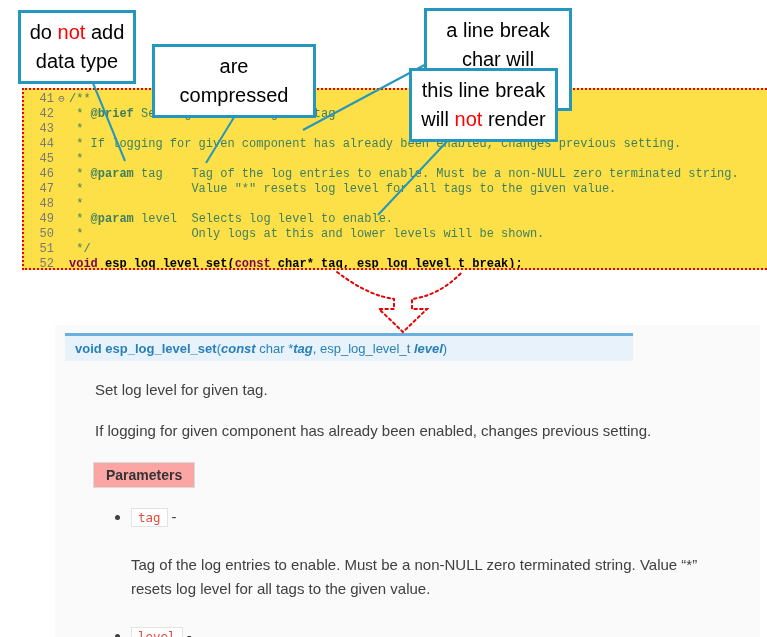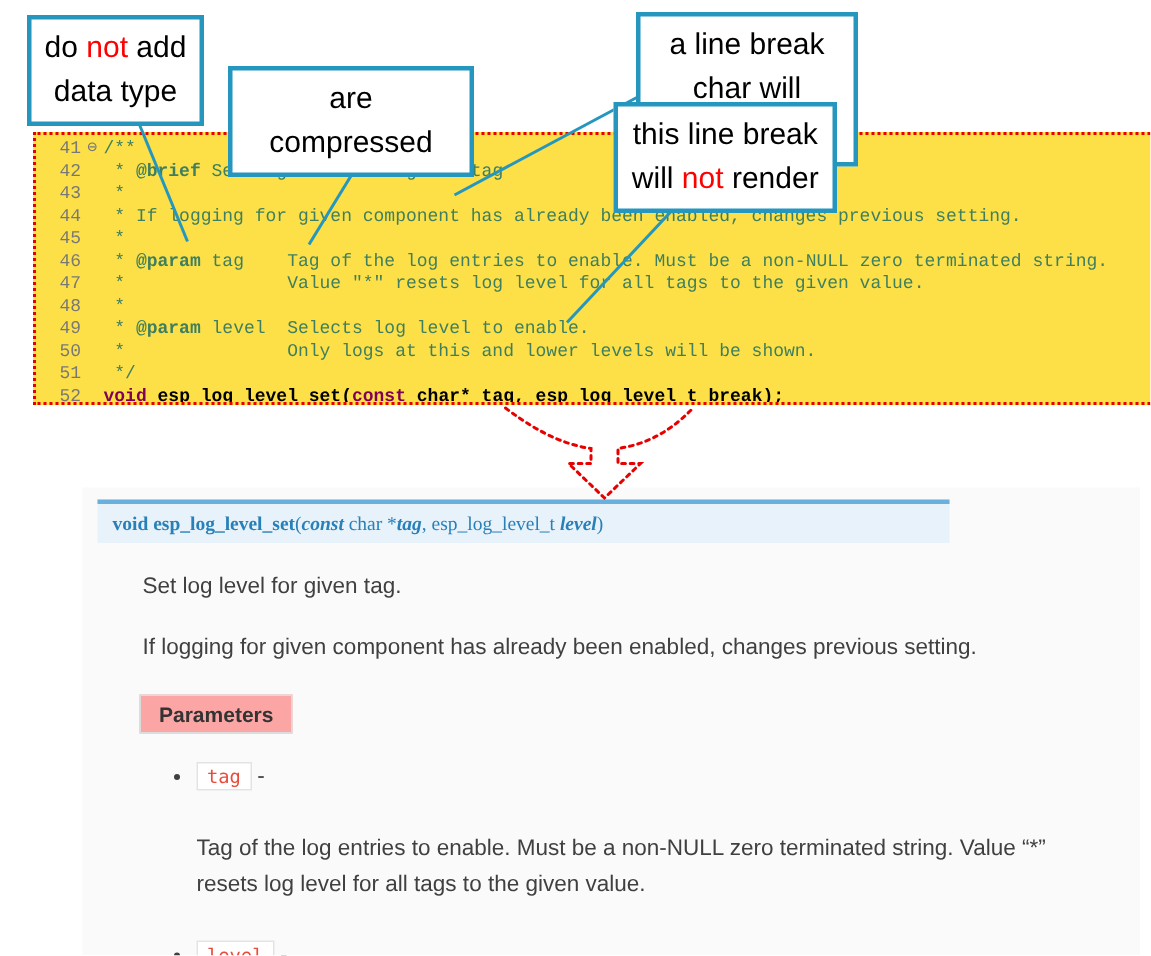--- a/index.html
+++ b/index.html
@@ -41,21 +41,21 @@
   .seg-cm{color:var(--code-comment)}
   .seg-tag{color:var(--code-comment);font-weight:bold}
   .seg-kw{color:var(--code-keyword);font-weight:bold}
   .seg-fn{color:#000;font-weight:bold}
   .seg-pl{color:#000;font-weight:bold}
 
   .docpanel{position:absolute;left:55px;top:325px;width:705px;height:312px;z-index:1;
     background:var(--panel-bg);color:var(--doc-text);font-size:15px}
   .sig{margin:8px 0 0 10px;width:568px;background:var(--signature-bg);
     border-top:3px solid var(--signature-border);padding:5px 10px;
-    font-family:Liberation Serif, serif;font-size:13px;color:var(--signature-text);white-space:pre}
+    font-family:Liberation Sans, sans-serif;font-size:13px;color:var(--signature-text);white-space:pre}
   .s-kw{font-weight:bold}
   .s-name{font-weight:bold}
   .s-kwi{font-weight:bold;font-style:italic}
   .s-arg{font-weight:bold;font-style:italic}
   .docpanel p{margin:18px 0 0 40px;line-height:1.5}
   .paramlabel{display:inline-block;margin:20px 0 0 38px;background:#fca5a5;border:1px solid #dcdcdc;
     padding:4px 12px;font-weight:bold;font-size:14px;color:#333}
   .params{margin:18px 0 0 58px;padding-left:18px}
   .params li{margin-bottom:24px;line-height:1.5}
   .inline-code{font-family:"DejaVu Sans Mono",monospace;font-size:12.5px;color:var(--inline-code-red);

